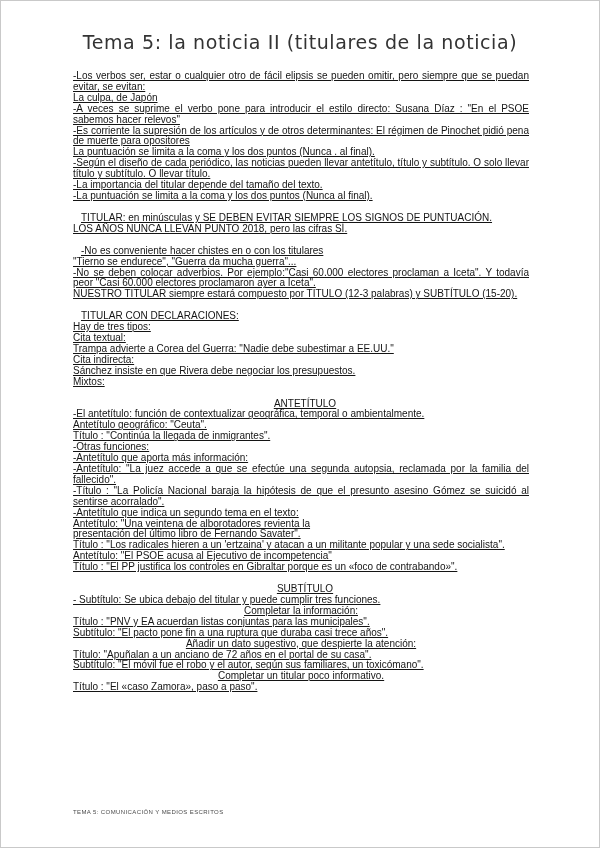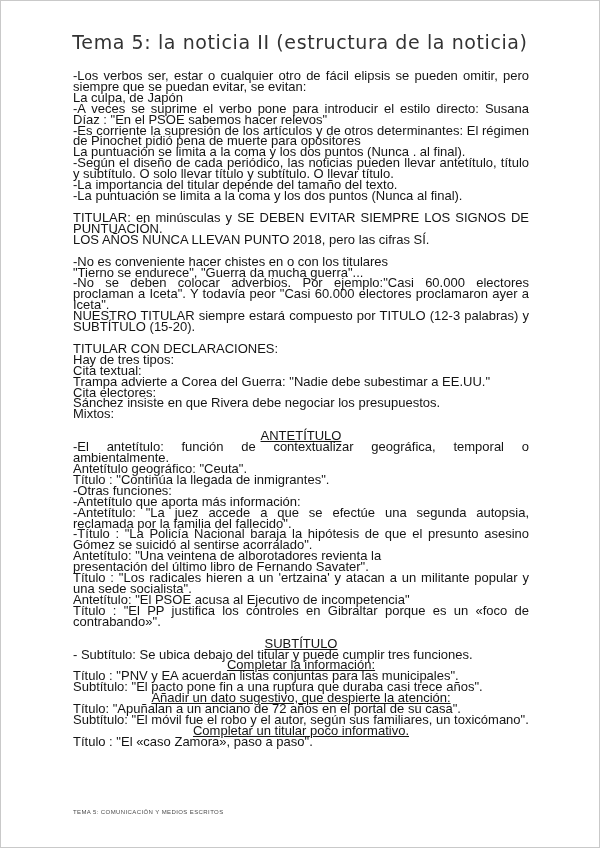--- a/index.html
+++ b/index.html
@@ -26,81 +26,84 @@
     text-align: center;
     font-family: "DejaVu Sans", sans-serif;
     font-weight: 400;
     font-size: 19px;
     letter-spacing: 0.6px;
     color: #333333;
   }
   .doc-body {
     margin: 18px 72px 0 72px;
     width: 456px;
-    font-size: 13px;
+    font-size: 10px;
     line-height: 10.9px;
     text-align: justify;
     color: #141414;
+    text-decoration: underline;
   }
   .doc-body p.line {
     margin: 0;
     padding: 0;
   }
   .doc-body p.line.gap {
     margin-top: 11px;
+    margin-left: 8px;
   }
   .doc-body p.line.u {
     text-decoration: underline;
     text-align: center;
   }
   .footer {
     position: absolute;
     left: 72px;
     bottom: 32px;
     font-size: 6px;
     letter-spacing: 0.4px;
     color: #4a4a4a;
   }
 </style>
 </head>
 <body>
 
 <div class="page">
-  <h1 class="title">Tema 5: la noticia II (estructura de la noticia)</h1>
+  <h1 class="title">Tema 5: la noticia II (titulares de la noticia)</h1>
 
   <div class="doc-body">
       <p class="line">-Los verbos ser, estar o cualquier otro de fácil elipsis se pueden omitir, pero siempre que se puedan evitar, se evitan:</p>
       <p class="line">La culpa, de Japón</p>
       <p class="line">-A veces se suprime el verbo pone para introducir el estilo directo: Susana Díaz : "En el PSOE sabemos hacer relevos"</p>
       <p class="line">-Es corriente la supresión de los artículos y de otros determinantes: El régimen de Pinochet pidió pena de muerte para opositores</p>
       <p class="line">La puntuación se limita a la coma y los dos puntos (Nunca . al final).</p>
       <p class="line">-Según el diseño de cada periódico, las noticias pueden llevar antetítulo, título y subtítulo. O solo llevar título y subtítulo. O llevar título.</p>
       <p class="line">-La importancia del titular depende del tamaño del texto.</p>
       <p class="line">-La puntuación se limita a la coma y los dos puntos (Nunca al final).</p>
       <p class="line gap">TITULAR: en minúsculas y SE DEBEN EVITAR SIEMPRE LOS SIGNOS DE PUNTUACIÓN.</p>
       <p class="line">LOS AÑOS NUNCA LLEVAN PUNTO 2018, pero las cifras SÍ.</p>
       <p class="line gap">-No es conveniente hacer chistes en o con los titulares</p>
       <p class="line">"Tierno se endurece", "Guerra da mucha guerra"...</p>
       <p class="line">-No se deben colocar adverbios. Por ejemplo:"Casi 60.000 electores proclaman a Iceta". Y todavía peor "Casi 60.000 electores proclamaron ayer a Iceta".</p>
       <p class="line">NUESTRO TITULAR siempre estará compuesto por TITULO (12-3 palabras) y SUBTÍTULO (15-20).</p>
       <p class="line gap">TITULAR CON DECLARACIONES:</p>
       <p class="line">Hay de tres tipos:</p>
       <p class="line">Cita textual:</p>
       <p class="line">Trampa advierte a Corea del Guerra: "Nadie debe subestimar a EE.UU."</p>
-      <p class="line">Cita electores:</p>
+      <p class="line">Cita indirecta:</p>
       <p class="line">Sánchez insiste en que Rivera debe negociar los presupuestos.</p>
       <p class="line">Mixtos:</p>
       <p class="line u gap">ANTETÍTULO</p>
       <p class="line">-El antetítulo: función de contextualizar geográfica, temporal o ambientalmente.</p>
       <p class="line">Antetítulo geográfico: "Ceuta".</p>
       <p class="line">Título : "Continúa la llegada de inmigrantes".</p>
       <p class="line">-Otras funciones:</p>
       <p class="line">-Antetítulo que aporta más información:</p>
       <p class="line">-Antetítulo: "La juez accede a que se efectúe una segunda autopsia, reclamada por la familia del fallecido".</p>
       <p class="line">-Título : "La Policía Nacional baraja la hipótesis de que el presunto asesino Gómez se suicidó al sentirse acorralado".</p>
+      <p class="line">-Antetítulo que indica un segundo tema en el texto:</p>
       <p class="line"> Antetítulo: "Una veintena de alborotadores revienta la</p>
       <p class="line">presentación del último libro de Fernando Savater".</p>
       <p class="line">Título : "Los radicales hieren a un 'ertzaina' y atacan a un militante popular y una sede socialista".</p>
       <p class="line">Antetítulo: "El PSOE acusa al Ejecutivo de incompetencia"</p>
       <p class="line">Título : "El PP justifica los controles en Gibraltar porque es un «foco de contrabando»".</p>
       <p class="line u gap">SUBTÍTULO</p>
       <p class="line">- Subtítulo: Se ubica debajo del titular y puede cumplir tres funciones.</p>
       <p class="line u">Completar la información:</p>
       <p class="line">Título : "PNV y EA acuerdan listas conjuntas para las municipales".</p>
       <p class="line">Subtítulo: "El pacto pone fin a una ruptura que duraba casi trece años".</p>

